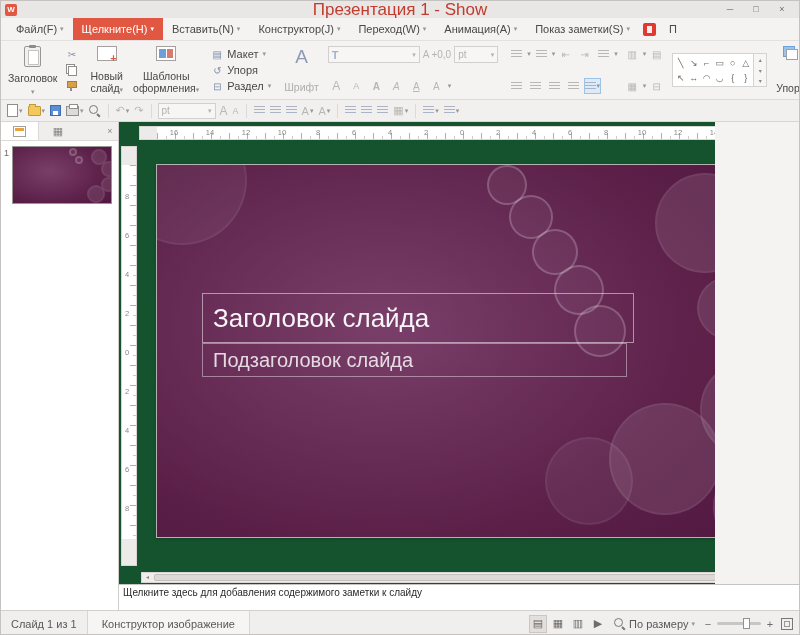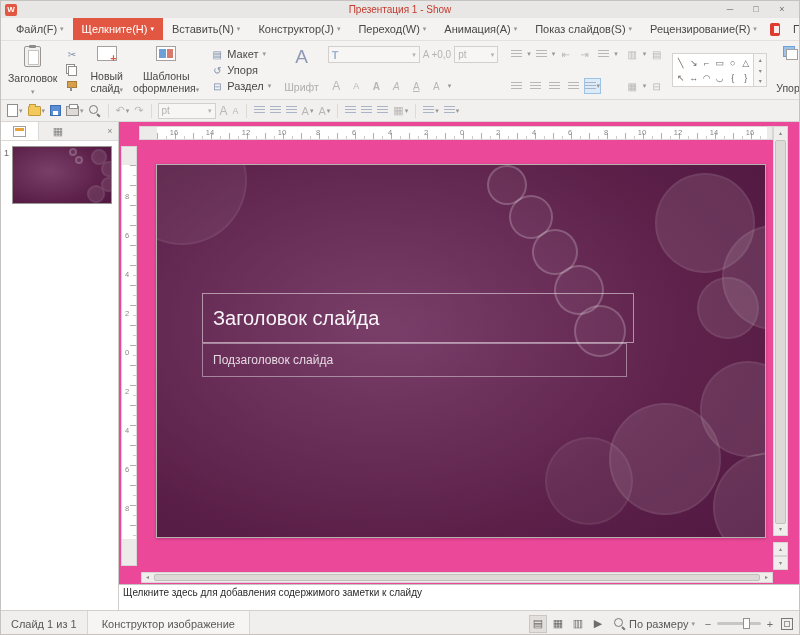--- a/index.html
+++ b/index.html
@@ -5,21 +5,21 @@
   *{box-sizing:border-box;margin:0;padding:0}
   html,body{background:#d9d6d5}
   .app{position:relative;width:800px;height:635px;font-family:"Liberation Sans",sans-serif;
        font-size:11px;color:#3a3a3a;background:#f5f3f2;border:1px solid #c5c2c0;overflow:hidden}
 
   
   .titlebar{position:absolute;left:0;top:0;right:0;height:17px;background:#e9e7e6;
             display:flex;align-items:center;padding:0 4px}
   .appicon{width:12px;height:12px;border-radius:2px;background:#e15741;color:#fff;
            font-size:8px;line-height:12px;text-align:center;font-weight:bold}
-  .wtitle{position:absolute;left:0;right:0;text-align:center;color:#c23b2e;font-size:10px}
+  .wtitle{position:absolute;left:0;right:0;text-align:center;color:#c23b2e;font-size:17px}
   .wctrls{margin-left:auto;display:flex;z-index:2}
   .wbtn{width:26px;height:15px;text-align:center;line-height:14px;color:#6f6c6a;font-size:9px;cursor:default}
 
   
   .tabbar{position:absolute;left:0;top:17px;right:0;height:23px;background:#f5f3f2;
           display:flex;align-items:stretch;border-bottom:1px solid #e3e0de;padding-left:6px}
   .tab{display:flex;align-items:center;gap:3px;padding:0 9px;color:#4a4745;white-space:nowrap;cursor:default}
   .tab .dd{font-size:7px;color:#9a9692}
   .tab.active{background:#e15741;color:#fff}
   .tab.active .dd{color:#fff}
@@ -106,21 +106,21 @@
   .ptab{width:38px;display:flex;align-items:center;justify-content:center;cursor:default}
   .ptab.active{background:#fff;border-right:1px solid #dcd9d6}
   .ptab .g{color:#8a8784;font-size:11px}
   .ic-panelslide{width:13px;height:11px;background:#fff;border:1px solid #a3a09d;position:relative;display:inline-block}
   .ic-panelslide::before{content:"";position:absolute;left:1px;top:1px;right:1px;height:3px;background:#e8a33d}
   .pclose{margin-left:auto;width:16px;display:flex;align-items:center;justify-content:center;color:#8a8784;font-size:9px;cursor:default}
   .thumbnum{position:absolute;left:3px;top:26px;font-size:9px;color:#6b6866}
   .thumb{position:absolute;left:11px;top:24px;width:100px;height:58px;border:1px solid #9a9692;overflow:hidden;cursor:default}
 
   
-  .workarea{position:absolute;left:118px;top:121px;width:682px;height:462px;background:#ec4899;overflow:hidden}
+  .workarea{position:absolute;left:118px;top:121px;width:596px;height:462px;background:#14532d;overflow:hidden}
   .hruler{position:absolute;left:20px;top:4px;width:634px;height:14px;background:#edebe9;border:1px solid #d8d5d3}
   .hband{position:absolute;left:17px;top:0;width:610px;height:12px;background:#fff;
          background-image:repeating-linear-gradient(to right,#b1aeab 0 1px,transparent 1px 18px),
                           repeating-linear-gradient(to right,#cfccca 0 1px,transparent 1px 9px);
          background-size:100% 6px,100% 3px;background-position:bottom left,bottom left;background-repeat:no-repeat;background-color:#fff}
   .hnum{position:absolute;top:1px;font-size:7.5px;color:#8a8784;transform:translateX(-50%)}
   .vruler{position:absolute;left:2px;top:24px;width:16px;height:420px;background:#edebe9;border:1px solid #d8d5d3}
   .vband{position:absolute;left:0;top:18px;width:14px;height:374px;background-color:#fff;
          background-image:repeating-linear-gradient(to bottom,#b1aeab 0 1px,transparent 1px 20px),
                           repeating-linear-gradient(to bottom,#cfccca 0 1px,transparent 1px 10px);
@@ -130,23 +130,23 @@
   .slide{position:absolute;left:37px;top:42px;width:610px;height:374px;overflow:hidden;
          border:1px solid #b5b2af;box-shadow:0 1px 3px rgba(0,0,0,.22)}
   .slide-bg{position:absolute;inset:0;
          background:radial-gradient(95% 110% at 35% 42%,rgba(255,255,255,.08),rgba(255,255,255,0) 55%),
                     radial-gradient(140% 140% at 40% 45%,#6e2f5d 0%,#5c2049 38%,#4a123c 72%,#400d34 100%)}
   .bk{position:absolute;border-radius:50%}
   .rc{border:2px solid rgba(255,255,255,.20);background:rgba(255,255,255,.05)}
   .sc{background:rgba(255,255,255,.10);box-shadow:inset 0 0 0 2px rgba(255,255,255,.06)}
   .sc.faint{background:rgba(255,255,255,.06)}
   .titlebox{position:absolute;left:45px;top:128px;width:432px;height:50px;border:1px solid rgba(255,255,255,.5);
-            color:#f8f4f7;font-size:20px;line-height:48px;padding-left:10px;white-space:nowrap;cursor:text}
+            color:#f8f4f7;font-size:26px;line-height:48px;padding-left:10px;white-space:nowrap;cursor:text}
   .subtitlebox{position:absolute;left:45px;top:178px;width:425px;height:34px;border:1px solid rgba(255,255,255,.42);
-            color:rgba(255,255,255,.82);font-size:12px;line-height:32px;padding-left:10px;white-space:nowrap;cursor:text}
+            color:rgba(255,255,255,.82);font-size:20px;line-height:32px;padding-left:10px;white-space:nowrap;cursor:text}
 
   .vscroll{position:absolute;left:654px;top:4px;width:15px;height:410px;background:#f0eeec;border:1px solid #d8d5d3}
   .varrow{position:absolute;left:0;width:13px;height:12px;text-align:center;font-size:6px;color:#8a8784;line-height:12px;cursor:default}
   .vthumb{position:absolute;left:1px;top:13px;width:11px;height:384px;background:#dcd9d6;border:1px solid #c2bfbc;border-radius:2px;cursor:default}
   .navbtn{position:absolute;left:654px;width:15px;height:14px;background:#f0eeec;border:1px solid #d8d5d3;
           text-align:center;font-size:6px;line-height:13px;color:#8a8784;cursor:default}
   .hscroll{position:absolute;left:22px;top:450px;width:632px;height:11px;background:#f0eeec;border:1px solid #d8d5d3}
   .harrow{position:absolute;top:0;width:11px;height:9px;text-align:center;font-size:6px;color:#8a8784;line-height:9px;cursor:default}
   .hthumb{position:absolute;left:12px;top:1px;width:606px;height:7px;background:#dcd9d6;border:1px solid #c2bfbc;border-radius:2px;cursor:default}
 
@@ -206,25 +206,21 @@
     </div>
     <div class="tab">
       <span>Переход(W)</span>
       <span class="dd">▾</span>
     </div>
     <div class="tab">
       <span>Анимация(A)</span>
       <span class="dd">▾</span>
     </div>
     <div class="tab">
-      <span>Показ слайдов(S)</span>
-      <span class="dd">▾</span>
-    </div>
-    <div class="tab">
-      <span>Рецензирование(R)</span>
+      <span>Показ заметки(S)</span>
       <span class="dd">▾</span>
     </div>
     <span class="promo"></span>
     <div class="tab cutoff">
       <span>П</span>
     </div>
   </div>
 
   <div class="ribbon">
     <div class="rgroup">

